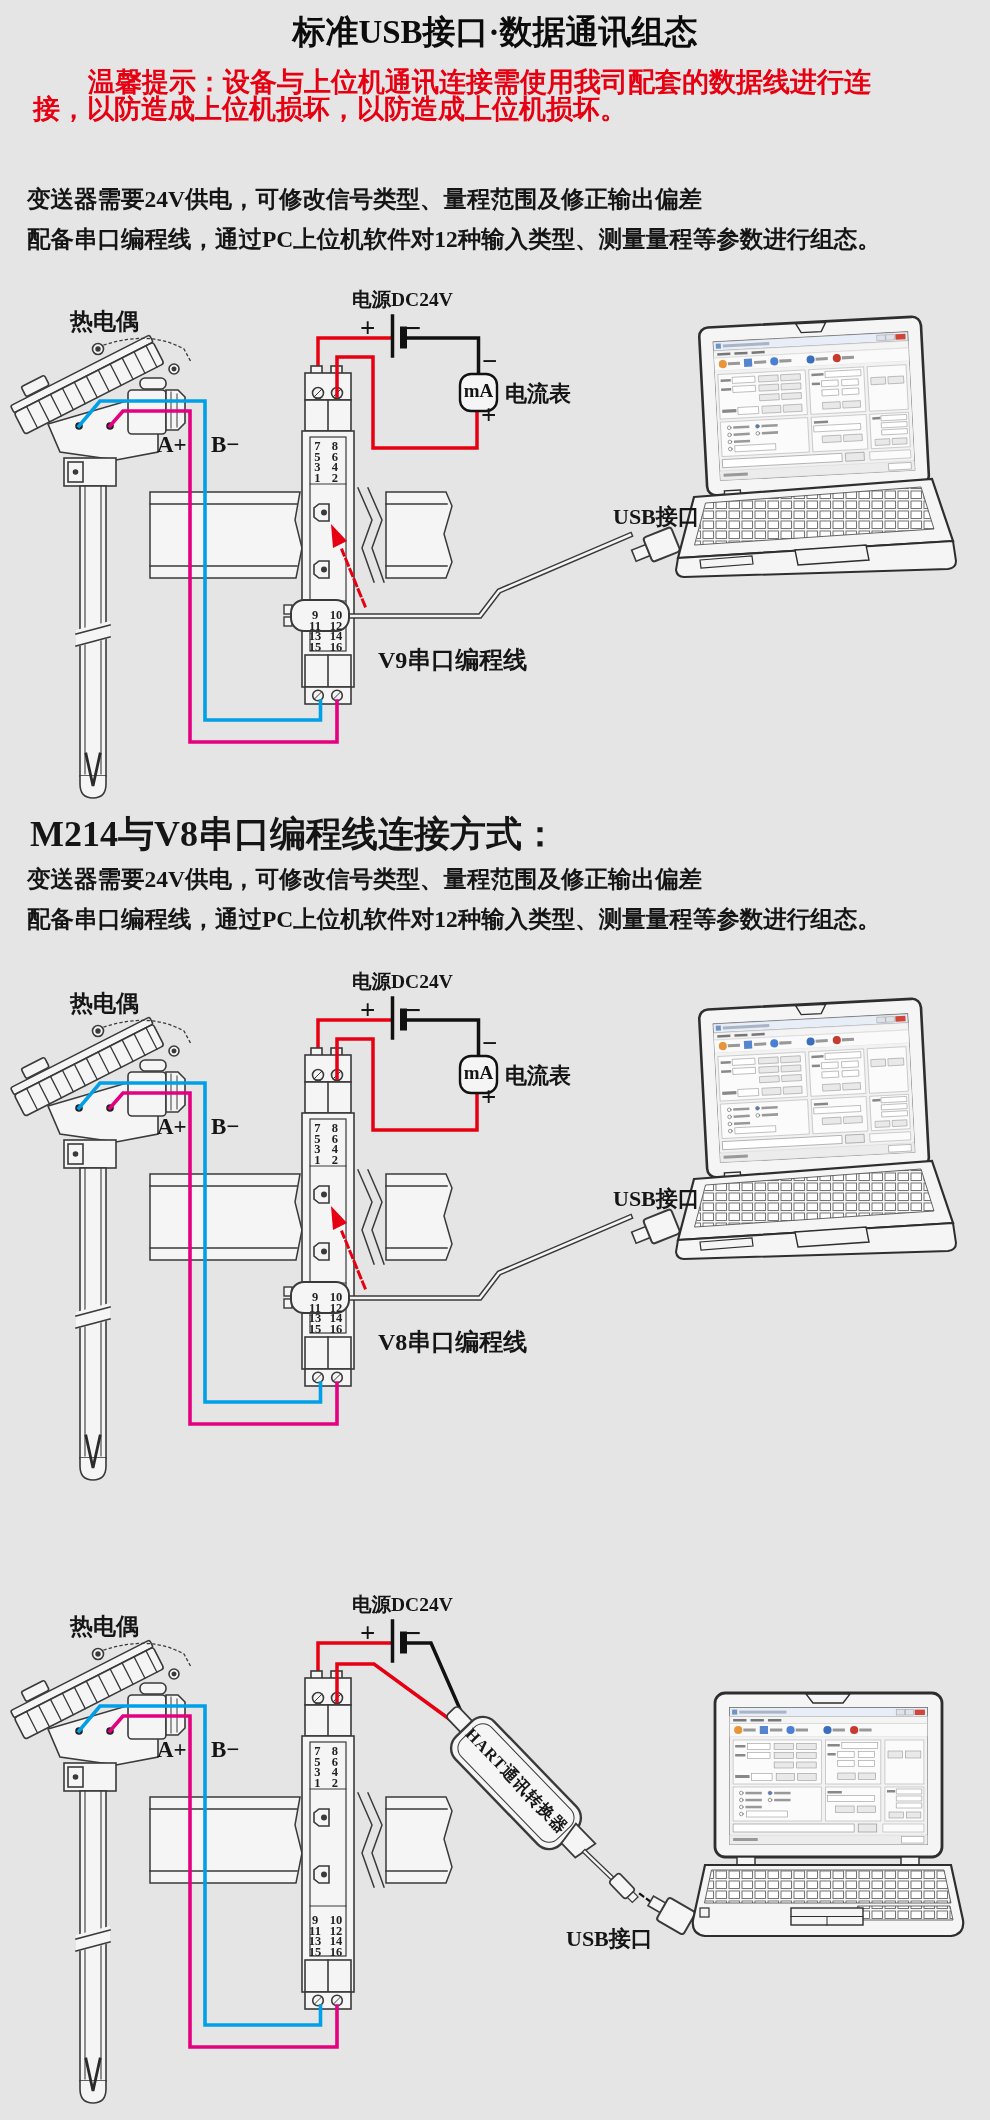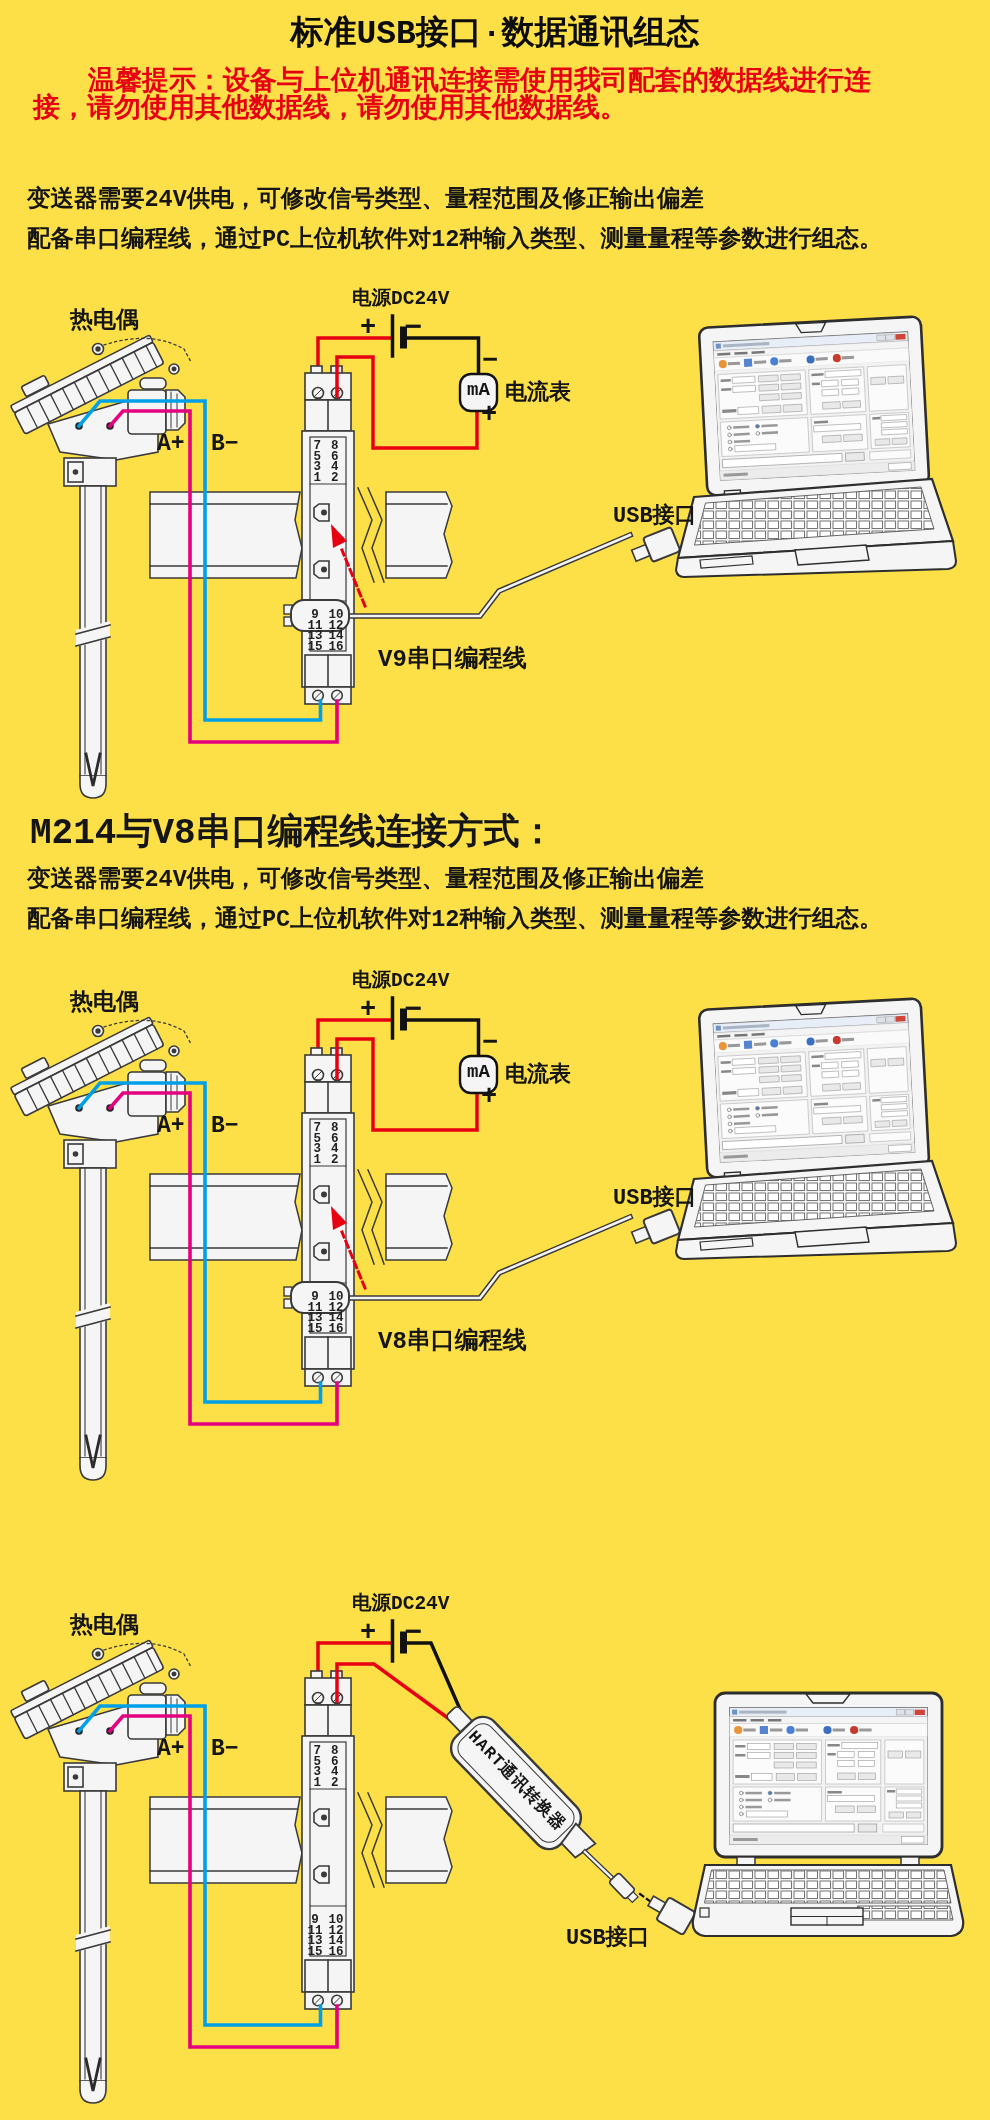--- a/index.html
+++ b/index.html
@@ -1,17 +1,17 @@
 <!DOCTYPE html>
 <html><head>
 <meta charset="utf-8">
 <style>
   html,body{margin:0;padding:0;background:#ffffff;}
-  #canvas{position:relative;width:990px;height:2120px;background:#fde047;
-          font-family:Liberation Mono, monospace;overflow:hidden;}
+  #canvas{position:relative;width:990px;height:2120px;background:#e5e5e5;
+          font-family:Liberation Serif, serif;overflow:hidden;}
   #art{position:absolute;left:0;top:0;}
   .lbl{position:absolute;font-weight:700;color:#151515;white-space:nowrap;line-height:1;}
   .red{color:#e60012;}
   .ctr{text-align:center;}
   .title{position:absolute;left:0;width:990px;text-align:center;font-weight:700;color:#0c0c0c;}
   .termgrid{position:absolute;display:grid;grid-template-columns:1fr 1fr;column-gap:5px;
             font-size:12.5px;font-weight:700;line-height:10.6px;color:#222;text-align:center;}
   .termgrid span{display:block;}
   .rot{transform:rotate(46deg);transform-origin:center;}
 </style>
@@ -273,21 +273,21 @@
       <path d="M858,1906 H950 L953,1920 H860 Z" fill="url(#keys)" stroke="#555" stroke-width="0.9"></path>
       <rect x="791" y="1908" width="72" height="17" fill="#f5f5f5" stroke="#2e2e2e" stroke-width="1.4"></rect>
       <path d="M791,1916.5 H863 M827,1916.5 V1925" fill="none" stroke="#2e2e2e" stroke-width="1"></path>
       <rect x="700" y="1908" width="9" height="9" fill="#f5f5f5" stroke="#2e2e2e" stroke-width="1.2"></rect>
     </g>
   </g>
 </svg>
 
 <div class="title" style="top:10px;font-size:33px;">标准USB接口·数据通讯组态</div>
 <div class="lbl red" style="left:88px;top:69px;font-size:27px;">温馨提示：设备与上位机通讯连接需使用我司配套的数据线进行连</div>
-<div class="lbl red" style="left:33px;top:96px;font-size:27px;">接，请勿使用其他数据线，请勿使用其他数据线。</div>
+<div class="lbl red" style="left:33px;top:96px;font-size:27px;">接，以防造成上位机损坏，以防造成上位机损坏。</div>
 
 <div class="lbl" style="left:27px;top:188px;font-size:23.5px;">变送器需要24V供电，可修改信号类型、量程范围及修正输出偏差</div>
 <div class="lbl" style="left:27px;top:228px;font-size:23.5px;">配备串口编程线，通过PC上位机软件对12种输入类型、测量量程等参数进行组态。</div>
 
 <div class="lbl" style="left:70px;top:310px;font-size:23px;">热电偶</div>
 <div class="lbl" style="left:352px;top:290px;font-size:19.5px;">电源DC24V</div>
 <div class="lbl" style="left:360px;top:315px;font-size:27px;">+</div>
 <div class="lbl" style="left:404px;top:313px;font-size:30px;">−</div>
 <div class="lbl" style="left:157px;top:433px;font-size:23px;">A+</div>
 <div class="lbl" style="left:211px;top:433px;font-size:23px;">B−</div>

